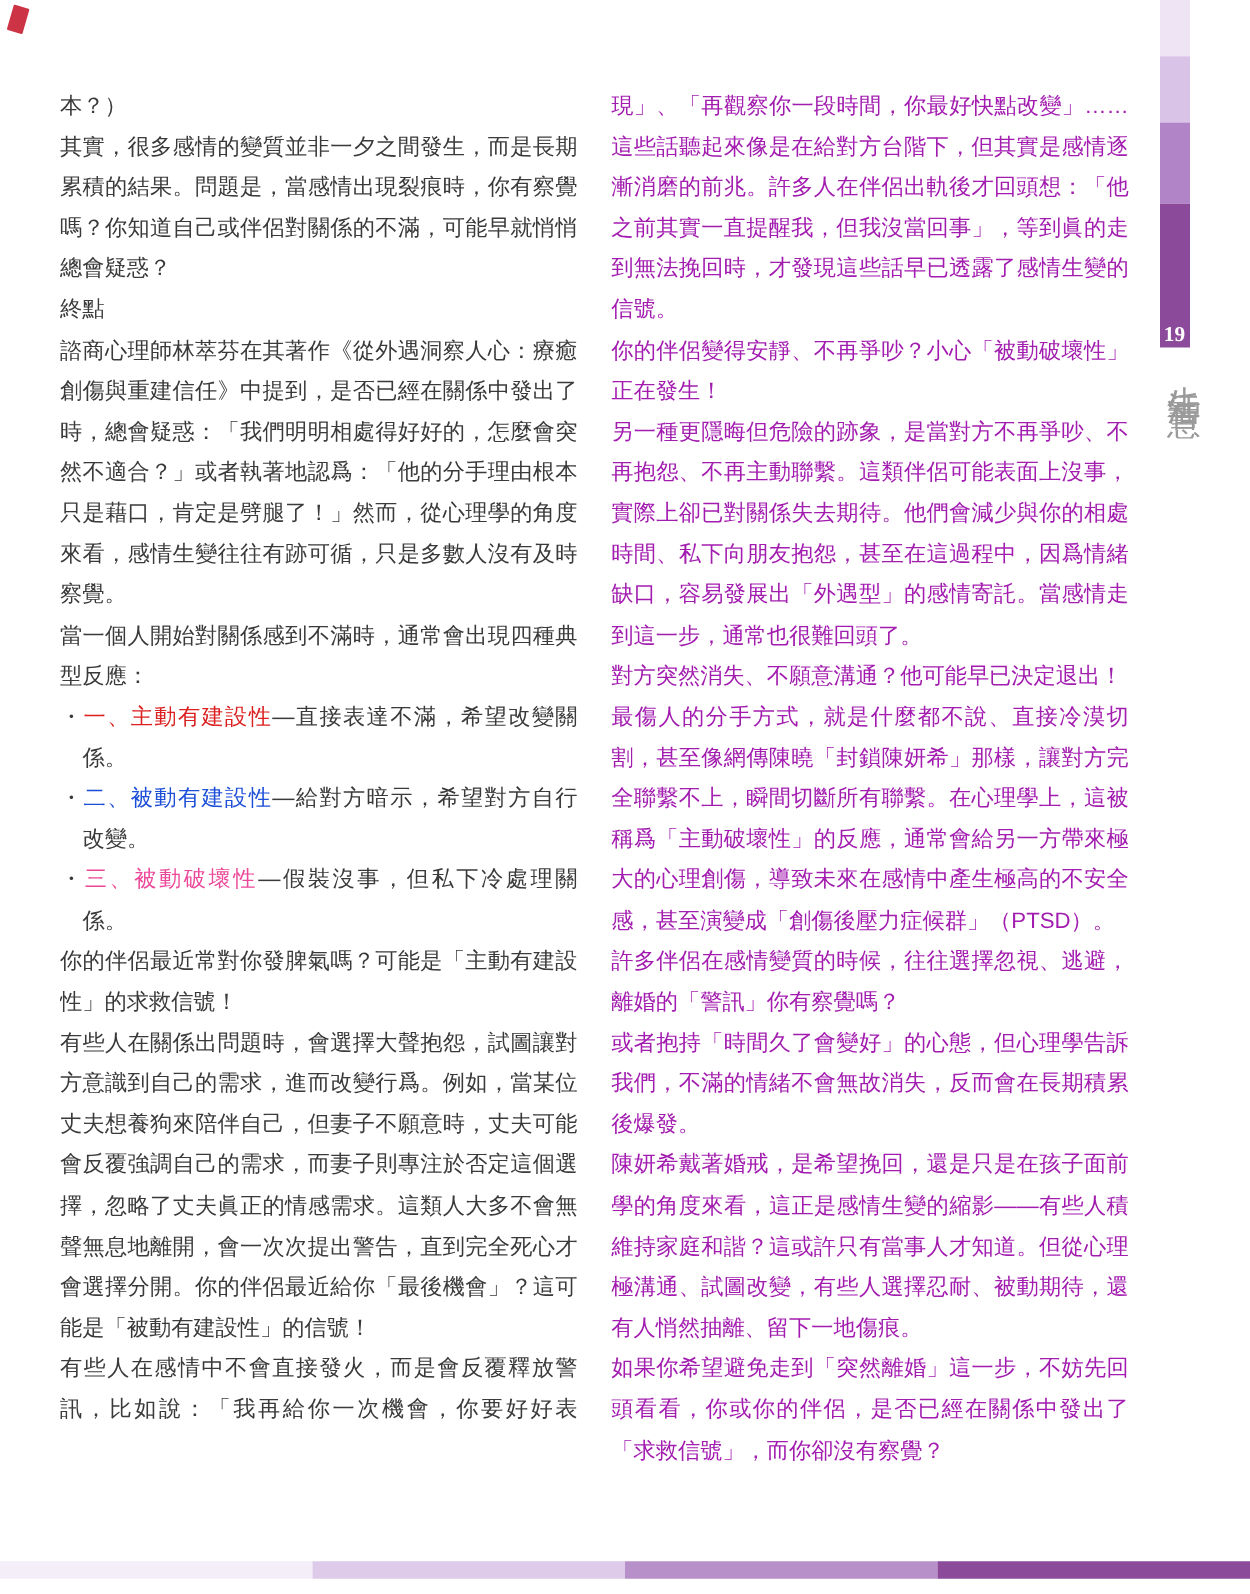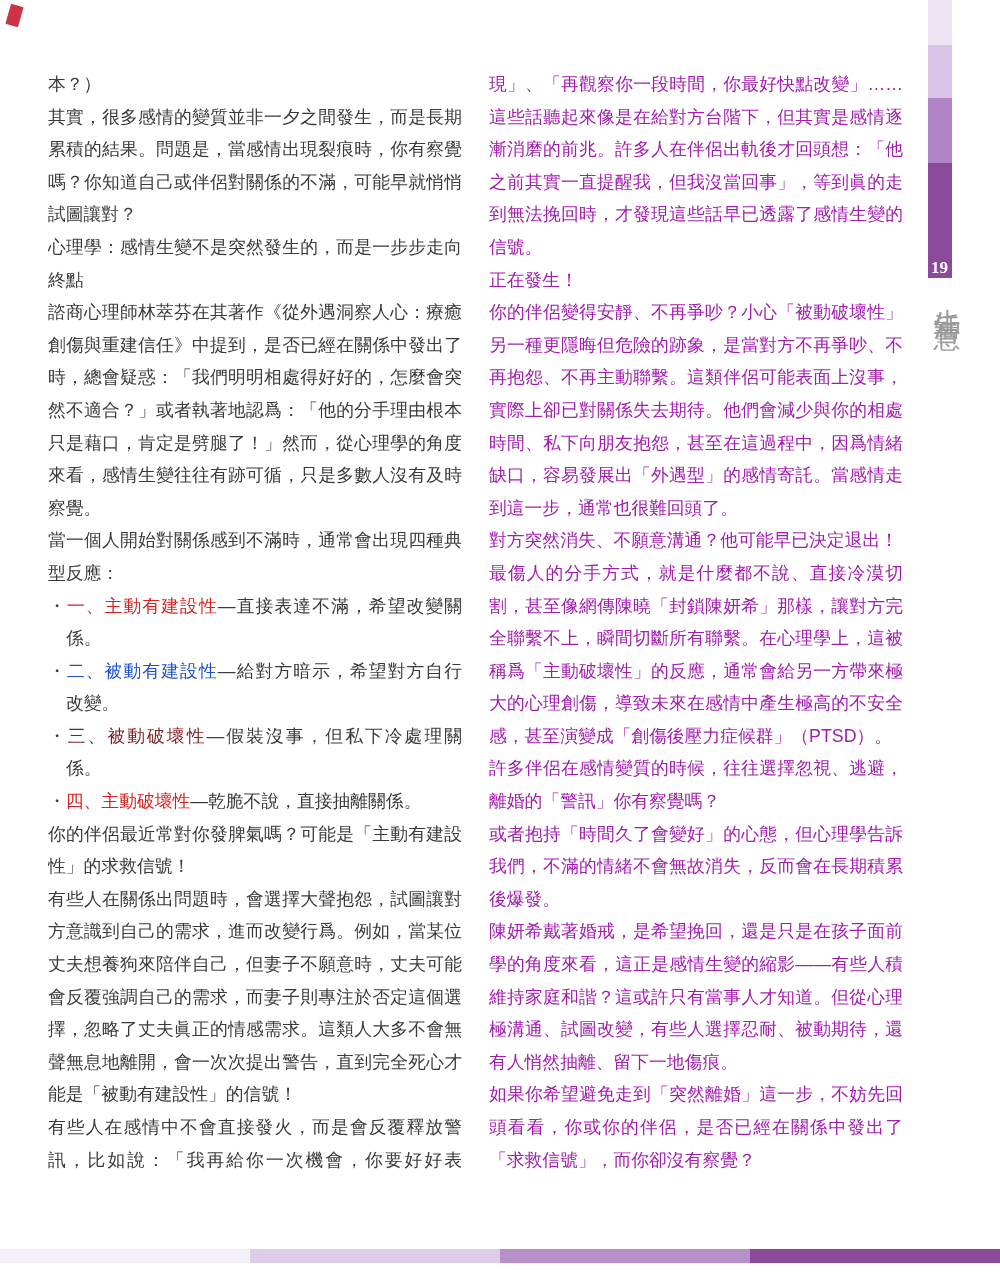--- a/index.html
+++ b/index.html
@@ -30,60 +30,59 @@
 <body>
 
 <div class="page">
   <div class="corner-mark" style="background: rgb(204, 51, 68);"></div>
 
   <div class="col col-left" style="color: rgb(58, 58, 58);">
       <div class="line end"><span>本？）</span></div>
       <div class="line"><span>其實，很多感情的變質並非一夕之間發生，而是長期</span></div>
       <div class="line"><span>累積的結果。問題是，當感情出現裂痕時，你有察覺</span></div>
       <div class="line"><span>嗎？你知道自己或伴侶對關係的不滿，可能早就悄悄</span></div>
-      <div class="line end"><span>試圖讓對？</span></div>
-      <div class="line"><span>心理學：感情生變不是突然發生的，而是一步步走向</span></div>
+      <div class="line end"><span>總會疑惑？</span></div>
       <div class="line end"><span>終點</span></div>
       <div class="line"><span>諮商心理師林萃芬在其著作《從外遇洞察人心：療癒</span></div>
       <div class="line"><span>創傷與重建信任》中提到，是否已經在關係中發出了</span></div>
       <div class="line"><span>時，總會疑惑：「我們明明相處得好好的，怎麼會突</span></div>
       <div class="line"><span>然不適合？」或者執著地認爲：「他的分手理由根本</span></div>
       <div class="line"><span>只是藉口，肯定是劈腿了！」然而，從心理學的角度</span></div>
       <div class="line"><span>來看，感情生變往往有跡可循，只是多數人沒有及時</span></div>
       <div class="line end"><span>察覺。</span></div>
       <div class="line"><span>當一個人開始對關係感到不滿時，通常會出現四種典</span></div>
       <div class="line end"><span>型反應：</span></div>
       <div class="line"><span>・</span><span class="red" style="color: rgb(220, 32, 32);">一、主動有建設性</span><span>—直接表達不滿，希望改變關</span></div>
       <div class="line end hang"><span>係。</span></div>
       <div class="line"><span>・</span><span class="red" style="color: #1d4ed8;">二、被動有建設性</span><span>—給對方暗示，希望對方自行</span></div>
       <div class="line end hang"><span>改變。</span></div>
-      <div class="line"><span>・</span><span class="red" style="color: #7f1d1d;">三、被動破壞性</span><span>—假裝沒事，但私下冷處理關</span></div>
+      <div class="line"><span>・</span><span class="red" style="color: #ec4899;">三、被動破壞性</span><span>—假裝沒事，但私下冷處理關</span></div>
       <div class="line end hang"><span>係。</span></div>
-      <div class="line end"><span>・</span><span class="red" style="color: rgb(220, 32, 32);">四、主動破壞性</span><span>—乾脆不說，直接抽離關係。</span></div>
       <div class="line"><span>你的伴侶最近常對你發脾氣嗎？可能是「主動有建設</span></div>
       <div class="line end"><span>性」的求救信號！</span></div>
       <div class="line"><span>有些人在關係出問題時，會選擇大聲抱怨，試圖讓對</span></div>
       <div class="line"><span>方意識到自己的需求，進而改變行爲。例如，當某位</span></div>
       <div class="line"><span>丈夫想養狗來陪伴自己，但妻子不願意時，丈夫可能</span></div>
       <div class="line"><span>會反覆強調自己的需求，而妻子則專注於否定這個選</span></div>
       <div class="line"><span>擇，忽略了丈夫眞正的情感需求。這類人大多不會無</span></div>
       <div class="line"><span>聲無息地離開，會一次次提出警告，直到完全死心才</span></div>
+      <div class="line"><span>會選擇分開。你的伴侶最近給你「最後機會」？這可</span></div>
       <div class="line end"><span>能是「被動有建設性」的信號！</span></div>
       <div class="line"><span>有些人在感情中不會直接發火，而是會反覆釋放警</span></div>
       <div class="line"><span>訊，比如說：「我再給你一次機會，你要好好表</span></div>
     </div>
   <div class="col col-right" style="color: #a21caf;">
       <div class="line"><span>現」、「再觀察你一段時間，你最好快點改變」……</span></div>
       <div class="line"><span>這些話聽起來像是在給對方台階下，但其實是感情逐</span></div>
       <div class="line"><span>漸消磨的前兆。許多人在伴侶出軌後才回頭想：「他</span></div>
       <div class="line"><span>之前其實一直提醒我，但我沒當回事」，等到眞的走</span></div>
       <div class="line"><span>到無法挽回時，才發現這些話早已透露了感情生變的</span></div>
       <div class="line end"><span>信號。</span></div>
+      <div class="line"><span>你的伴侶變得安靜、不再爭吵？小心「被動破壞性」</span></div>
       <div class="line end"><span>正在發生！</span></div>
-      <div class="line"><span>你的伴侶變得安靜、不再爭吵？小心「被動破壞性」</span></div>
       <div class="line"><span>另一種更隱晦但危險的跡象，是當對方不再爭吵、不</span></div>
       <div class="line"><span>再抱怨、不再主動聯繫。這類伴侶可能表面上沒事，</span></div>
       <div class="line"><span>實際上卻已對關係失去期待。他們會減少與你的相處</span></div>
       <div class="line"><span>時間、私下向朋友抱怨，甚至在這過程中，因爲情緒</span></div>
       <div class="line"><span>缺口，容易發展出「外遇型」的感情寄託。當感情走</span></div>
       <div class="line end"><span>到這一步，通常也很難回頭了。</span></div>
       <div class="line end"><span>對方突然消失、不願意溝通？他可能早已決定退出！</span></div>
       <div class="line"><span>最傷人的分手方式，就是什麼都不說、直接冷漠切</span></div>
       <div class="line"><span>割，甚至像網傳陳曉「封鎖陳妍希」那樣，讓對方完</span></div>
       <div class="line"><span>全聯繫不上，瞬間切斷所有聯繫。在心理學上，這被</span></div>

